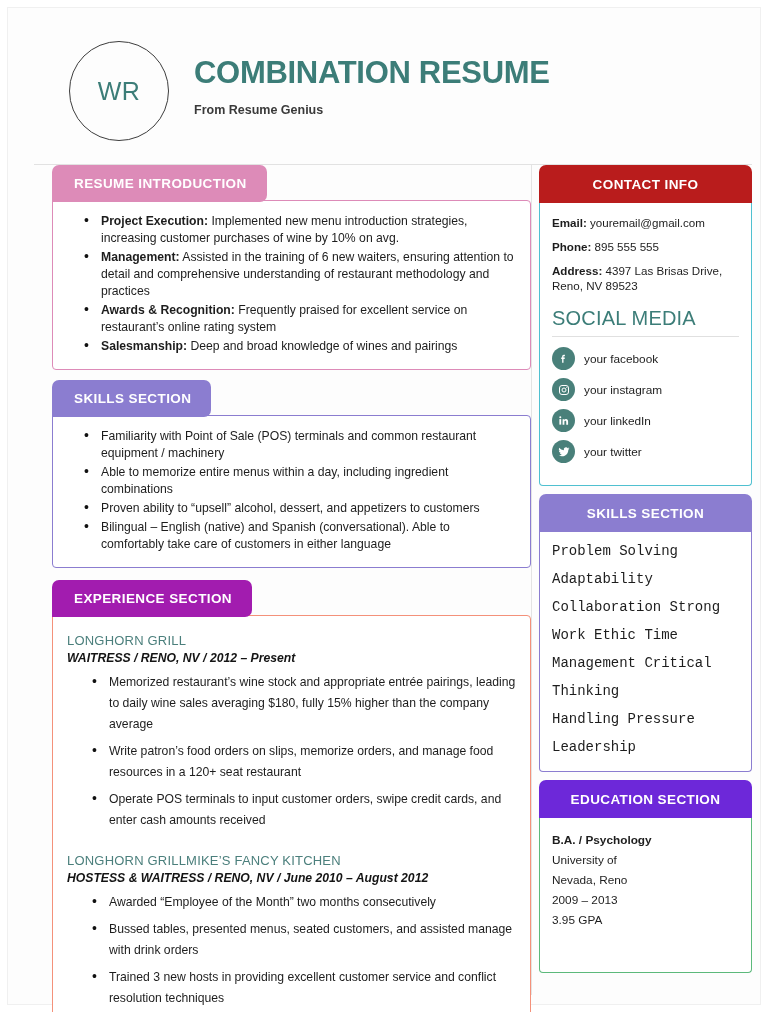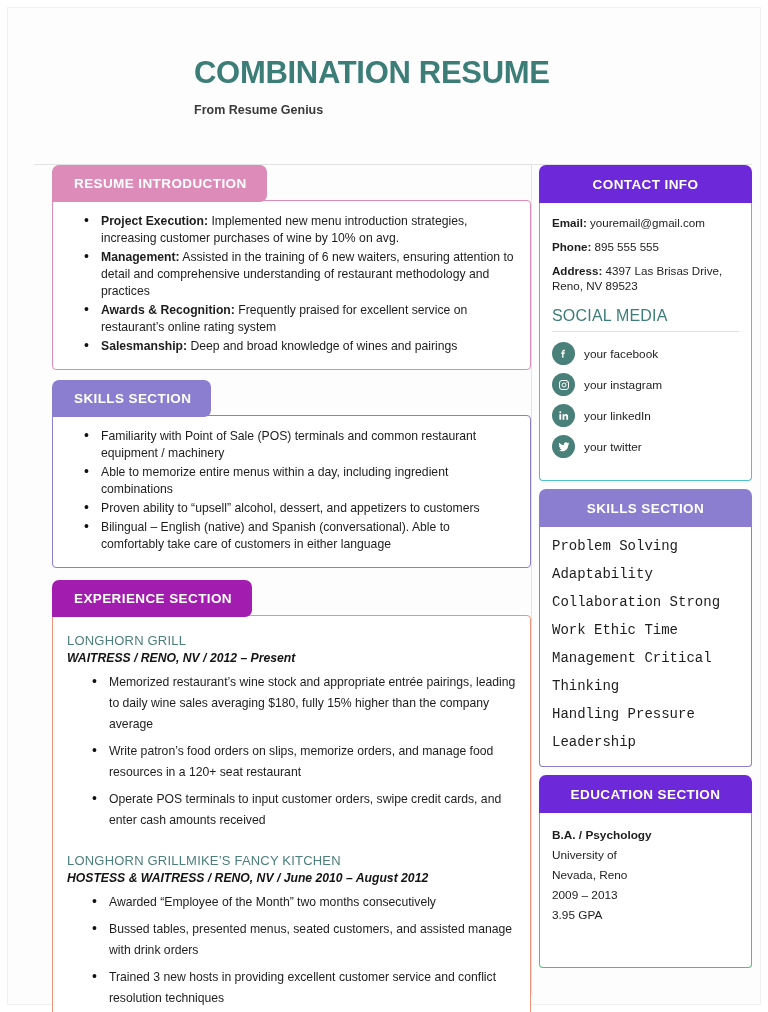--- a/index.html
+++ b/index.html
@@ -233,21 +233,21 @@
   .contact-line {
     font-size: 11.6px;
     line-height: 15px;
     color: #1d1d1d;
     margin-bottom: 9px;
     font-family: "Liberation Sans", sans-serif;
   }
   .contact-line b { font-weight: bold; }
   .social-title {
     color: #3c7d78;
-    font-size: 16px;
+    font-size: 20px;
     font-weight: 400;
     margin: 14px 0 6px 0;
     letter-spacing: 0.2px;
     font-family: "Liberation Sans", sans-serif;
   }
   .social-rule {
     height: 1px;
     background: #e0e0e0;
     margin-bottom: 10px;
   }
@@ -289,20 +289,23 @@
   }
   .edu-line.b { font-weight: bold; }
 </style>
 </head>
 <body>
 
 <div class="page">
  <div class="page-inner">
 
   <div class="header">
+    <div class="logo-circle">
+      <span class="logo-text">WR</span>
+    </div>
     <div class="header-title">COMBINATION RESUME</div>
     <div class="header-sub">From Resume Genius</div>
     <div class="header-rule"></div>
   </div>
 
   <div class="body-wrap">
     <div class="col-divider"></div>
 
     <div class="col-left">
 
@@ -352,21 +355,21 @@
                 </ul>
               </div>
             </div>
       </div>
 
     </div>
 
     <div class="col-right">
 
       <div class="rc">
-        <div class="rc-head" id="contact-head" style="background: #6d28d9;">CONTACT INFO</div>
+        <div class="rc-head" id="contact-head" style="background: #b91c1c;">CONTACT INFO</div>
         <div class="rc-body" id="contact-body" style="border-color: rgb(79, 192, 208);">
           <div id="contact-fields">
                 <div class="contact-line"><b>Email:</b><span> youremail@gmail.com</span></div>
                 <div class="contact-line"><b>Phone:</b><span> 895 555 555</span></div>
                 <div class="contact-line"><b>Address:</b><span> 4397 Las Brisas Drive, Reno, NV 89523</span></div>
               </div>
           <div class="social-title">SOCIAL MEDIA</div>
           <div class="social-rule"></div>
           <div id="social-list">
                 <div class="social-row">

